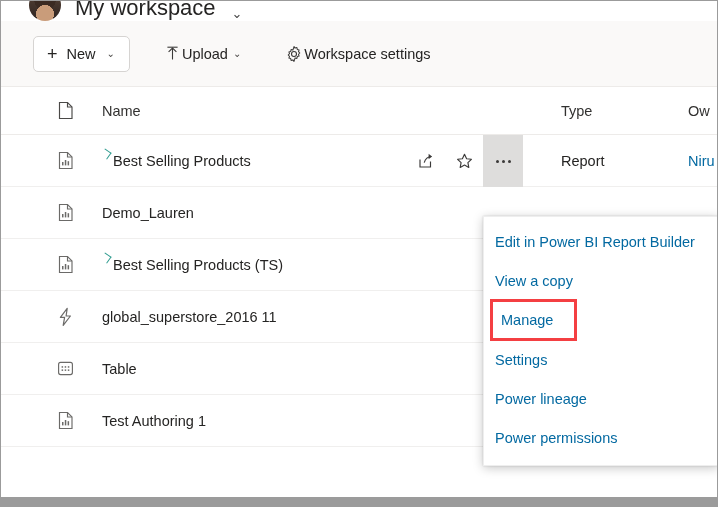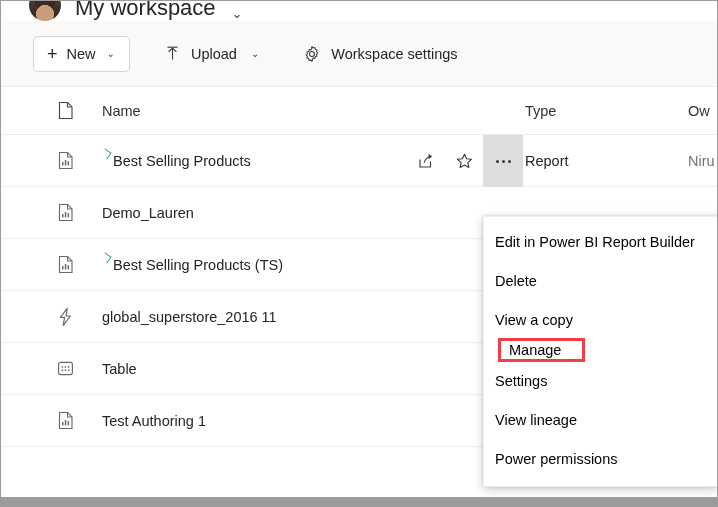--- a/index.html
+++ b/index.html
@@ -58,21 +58,21 @@
     height: 36px; padding: 0 14px 0 13px;
     border: 1px solid #d6d4d2; border-radius: 5px;
     background: #ffffff;
     font-size: 14.5px; color: #252423;
     cursor: pointer;
   }
   .newbtn .plus { font-size: 18px; font-weight: 300; line-height: 1; color: #252423; }
   .newbtn .chev { font-size: 10px; color: #484644; margin-left: 2px; }
 
   .cmd {
-    display: flex; align-items: center; gap: 10px;
+    display: flex; align-items: center; gap: 1px;
     height: 36px; padding: 0 10px;
     margin-left: 24px;
     font-size: 14.5px; color: #252423;
     cursor: pointer; background: transparent; border: 0;
     font-family: "Liberation Sans", sans-serif;
   }
   .cmd .chev { font-size: 10px; color: #484644; margin-left: 4px; }
   .cmd svg { display: block; }
 
   
@@ -98,22 +98,22 @@
     position: absolute; left: 52px; top: 50%;
     transform: translateY(-50%);
     width: 24px; height: 24px;
     display: flex; align-items: center; justify-content: center;
   }
   .row .name-cell {
     position: absolute; left: 101px;
     display: flex; align-items: center;
     white-space: nowrap;
   }
-  .row .type-cell { position: absolute; left: 524px; white-space: nowrap; }
-  .row .owner-cell { position: absolute; left: 687px; white-space: nowrap; color: #737373; }
+  .row .type-cell { position: absolute; left: 560px; white-space: nowrap; }
+  .row .owner-cell { position: absolute; left: 687px; white-space: nowrap; color: #0369a1; }
   .row.header .type-cell, .row.header .owner-cell, .row.header .name-cell { color: #323130; }
 
   .sens-mark {
     display: inline-block;
     width: 9px; height: 12px;
     margin-right: 2px; margin-bottom: 9px;
     position: relative;
   }
   .sens-mark::after {
     content: "";
@@ -152,31 +152,31 @@
     border: 1px solid #eeeeee;
     border-right: 0;
     box-shadow: 0 2px 10px rgba(0,0,0,0.22), 0 0 2px rgba(0,0,0,0.14);
     padding: 5px 0 8px 0;
     z-index: 40;
   }
   .menu-item {
     height: 39px;
     display: flex; align-items: center;
     padding-left: 11px;
-    font-size: 14.5px; color: #000000;
+    font-size: 14.5px; color: #0369a1;
     white-space: nowrap;
     cursor: pointer;
   }
   .menu-item.highlighted {
     outline: 3px solid #f43f42;
     outline-offset: -2px;
     width: 85px;
-    margin-left: 15px;
+    margin-left: 7px;
     padding-left: 10px;
-    height: 22px;
+    height: 40px;
   }
 
   
   .bottom-strip {
     position: absolute; left: 0; bottom: 0;
     width: 716px; height: 9px;
     background: #9b9b9b;
     z-index: 60;
   }
 </style>
@@ -355,33 +355,30 @@
       <div class="type-cell">Report</div>
     </div>
 
   </div>
 
   <div class="menu">
     <div class="menu-item">
       <span>Edit in Power BI Report Builder</span>
     </div>
     <div class="menu-item">
-      <span>Delete</span>
-    </div>
-    <div class="menu-item">
       <span>View a copy</span>
     </div>
     <div class="menu-item highlighted">
       <span>Manage</span>
     </div>
     <div class="menu-item">
       <span>Settings</span>
     </div>
     <div class="menu-item">
-      <span>View lineage</span>
+      <span>Power lineage</span>
     </div>
     <div class="menu-item">
       <span>Power permissions</span>
     </div>
   </div>
 
   <div class="bottom-strip"></div>
 
 </div>
 

